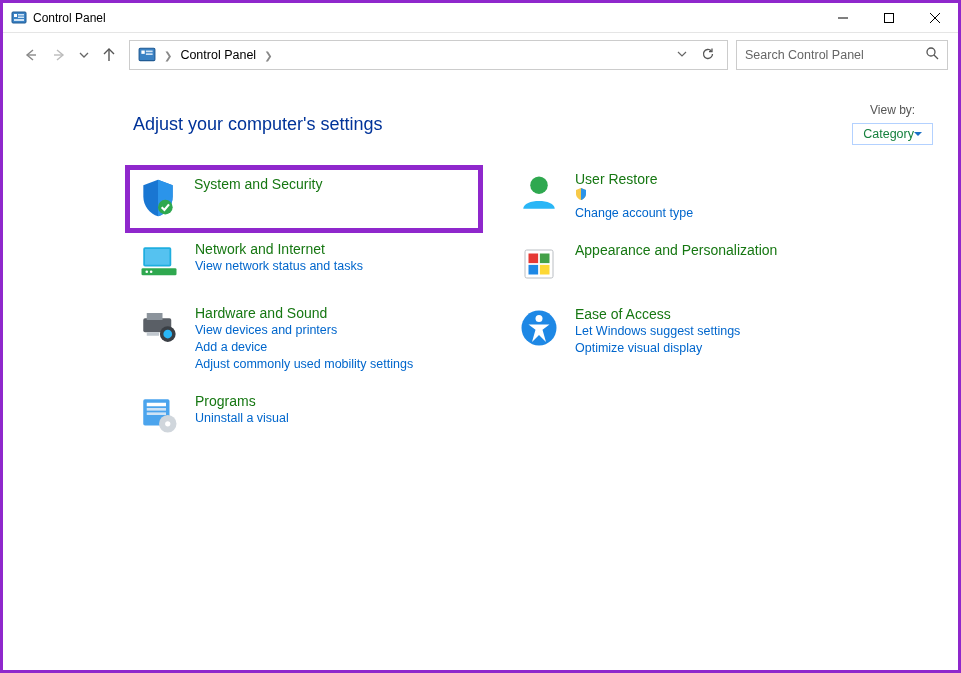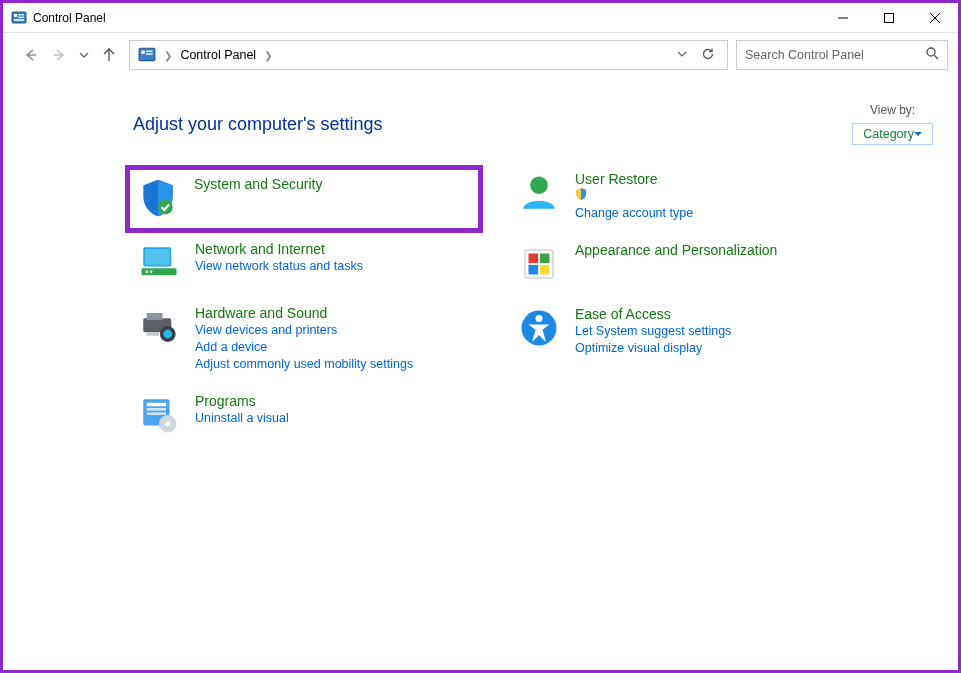--- a/index.html
+++ b/index.html
@@ -417,21 +417,21 @@
         <div class="icon-holder">
           <svg viewBox="0 0 48 48" width="42" height="42">
               <circle cx="24" cy="24" r="20" fill="#1e88e5"></circle>
               <circle cx="24" cy="13" r="4" fill="#fff"></circle>
               <path d="M12 20 L36 20 L28 26 L32 40 L24 32 L16 40 L20 26 Z" fill="#fff"></path>
             </svg>
         </div>
         <div>
           <h3>Ease of Access</h3>
           <div class="links">
-            <span>Let System suggest settings</span>
+            <span>Let Windows suggest settings</span>
             <span>Optimize visual display</span>
           </div>
         </div>
       </div>
 
     </div>
   </div>
 </div>
 
 </body></html>

